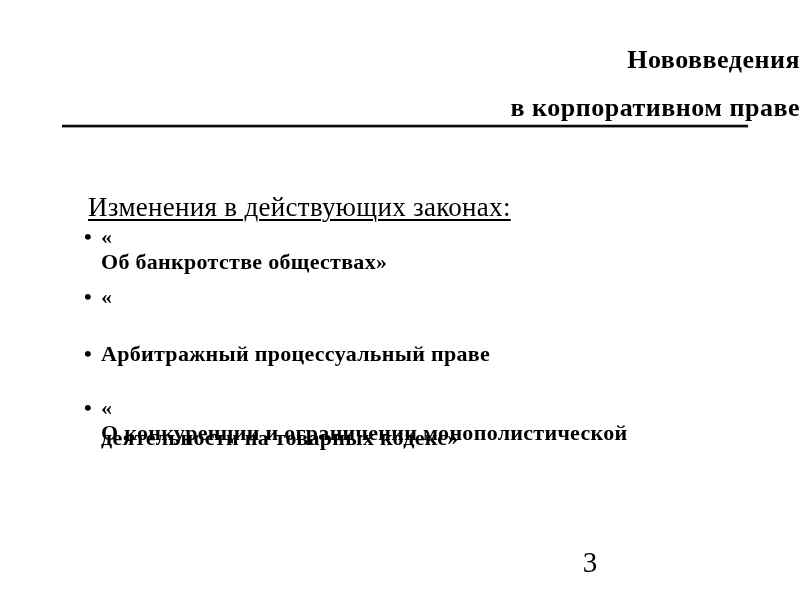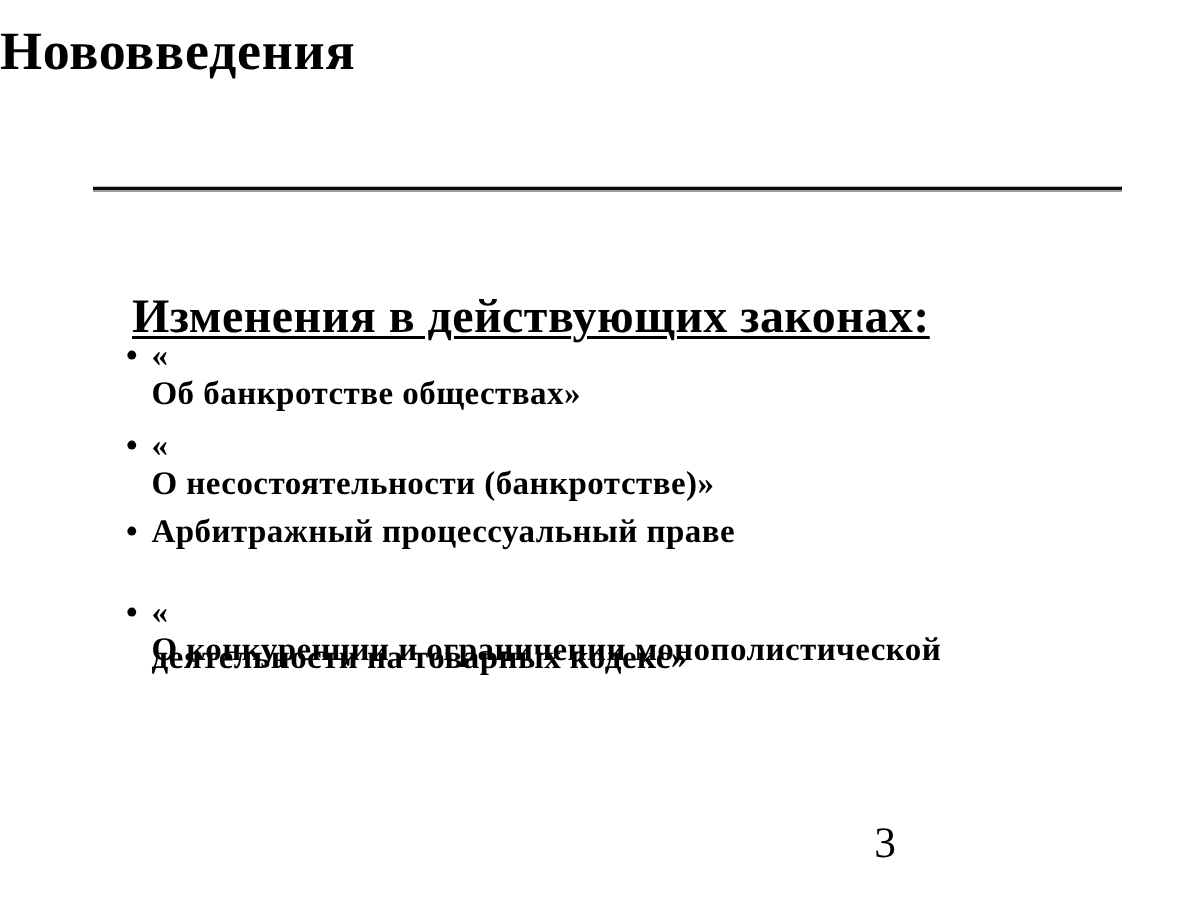--- a/index.html
+++ b/index.html
@@ -11,47 +11,47 @@
     position: relative;
     width: 800px;
     height: 600px;
     background: #ffffff;
     overflow: hidden;
     font-family: "Liberation Serif", "DejaVu Serif", serif;
     color: #000000;
   }
   .title {
     position: absolute;
-    top: 10px;
+    top: 36px;
     left: 0;
     width: 800px;
-    text-align: left;
-    font-size: 36px;
+    text-align: right;
+    font-size: 26px;
     font-weight: bold;
     line-height: 48px;
     letter-spacing: 0.5px;
   }
   .hrule {
     position: absolute;
     top: 124px;
     left: 62px;
     width: 686px;
     height: 4px;
     background: linear-gradient(
       #bdbdbd 0px, #bdbdbd 1px,
       #0a0a0a 1px, #0a0a0a 3px,
       #9e9e9e 3px, #9e9e9e 4px
     );
   }
   .heading {
     position: absolute;
     top: 192px;
     left: 88px;
-    font-size: 32px;
-    font-weight: bold;
+    font-size: 27px;
+    font-weight: normal;
     letter-spacing: 0.3px;
     text-decoration: underline;
     text-decoration-thickness: 2px;
     text-underline-offset: 3px;
   }
   .bullet-row {
     position: absolute;
     left: 84px;
     width: 660px;
     display: flex;
@@ -98,39 +98,39 @@
     font-weight: normal;
   }
 </style>
 </head>
 <body>
 
 <div class="slide">
 
   <div class="title">
     <div>Нововведения</div>
+    <div>в корпоративном праве</div>
   </div>
 
   <div class="hrule"></div>
 
   <div class="heading">Изменения в действующих законах:</div>
 
   <div class="bullet-row" style="top:224px">
     <span class="bullet-marker">•</span>
     <span class="bullet-text">
       <span class="bullet-line">«</span>
       <span class="bullet-line">Об банкротстве обществах»</span>
     </span>
   </div>
 
   <div class="bullet-row" style="top:284px">
     <span class="bullet-marker">•</span>
     <span class="bullet-text">
       <span class="bullet-line">«</span>
-      <span class="bullet-line">О несостоятельности (банкротстве)»</span>
     </span>
   </div>
 
   <div class="bullet-row" style="top:341px">
     <span class="bullet-marker">•</span>
     <span class="bullet-text">
       <span class="bullet-line">Арбитражный процессуальный праве</span>
     </span>
   </div>
 

